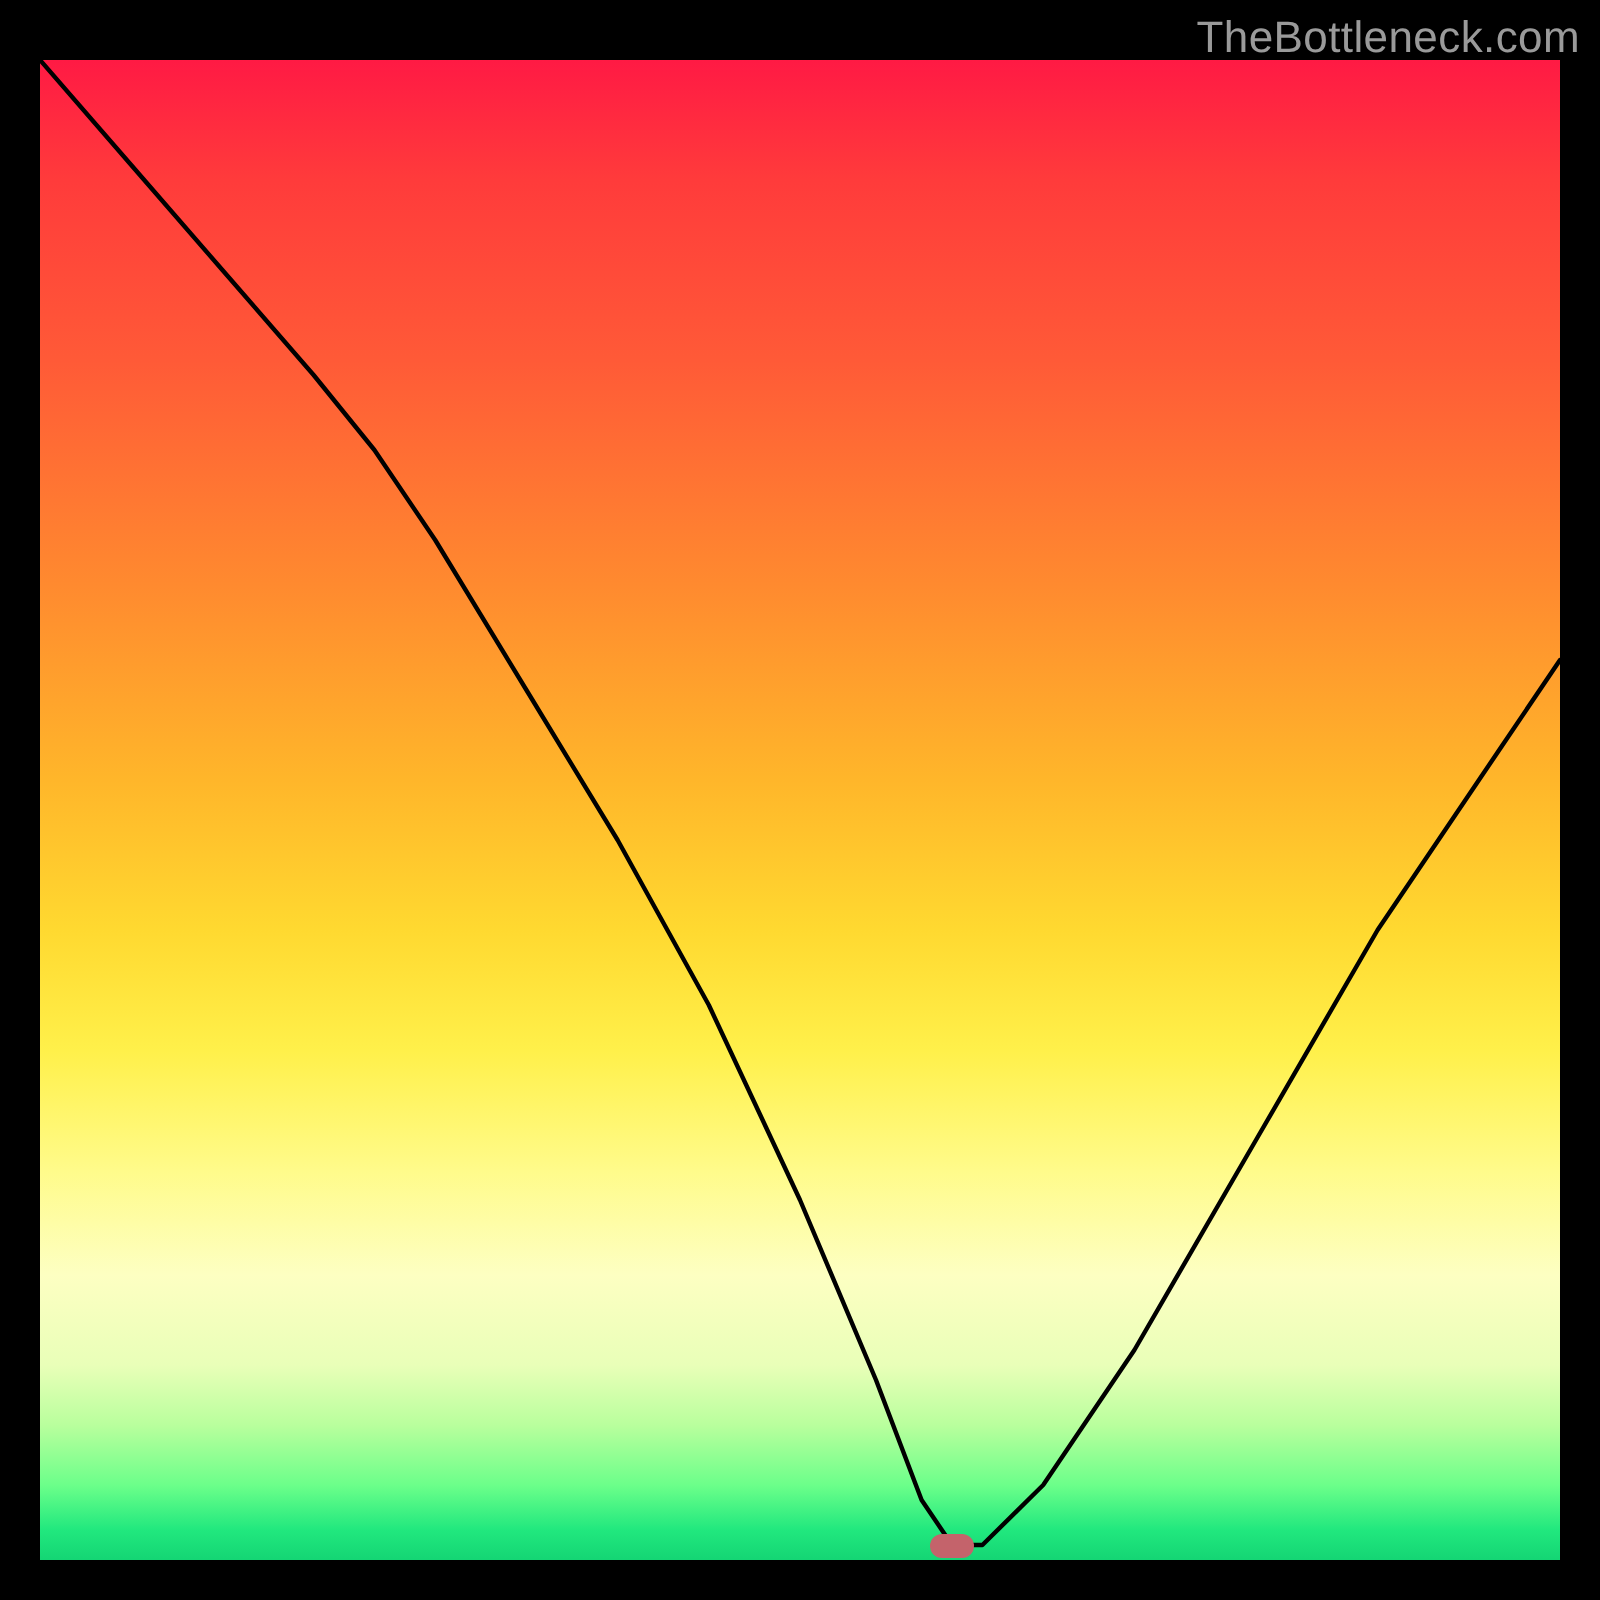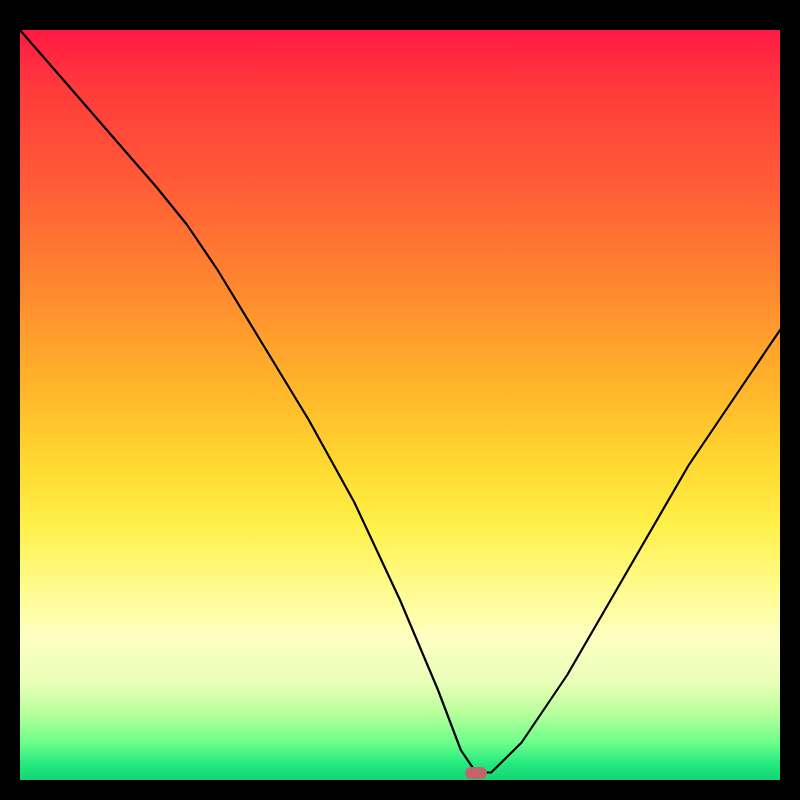--- a/index.html
+++ b/index.html
@@ -76,13 +76,14 @@
 
   <div class="plot">
 
     <svg class="curve" viewBox="0 0 760 750" preserveAspectRatio="none">
       <path d="M0.0 0.0 L45.6 52.5 L91.2 105.0 L136.8 157.5 L167.2 195.0 L197.6 240.0 L243.2 315.0 L288.8 390.0 L334.4 472.5 L380.0 570.0 L418.0 660.0 L440.8 720.0 L456.0 742.5 L471.2 742.5 L501.6 712.5 L547.2 645.0 L608.0 540.0 L668.8 435.0 L729.6 345.0 L760.0 300.0" id="curvePath" fill="none" stroke="#000" stroke-width="2.2" stroke-linecap="round" stroke-linejoin="round"></path>
     </svg>
 
     <div class="marker" id="minMarker" style="left: 456px; top: 742.5px;"></div>
   </div>
 
+  <div class="watermark">TheBottleneck.com</div>
 </div>
 
 </body></html>

